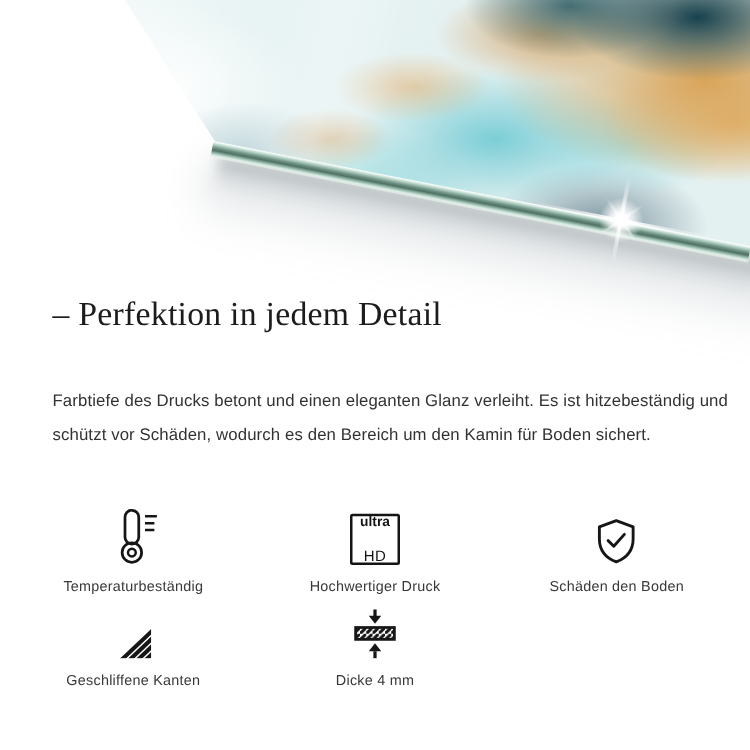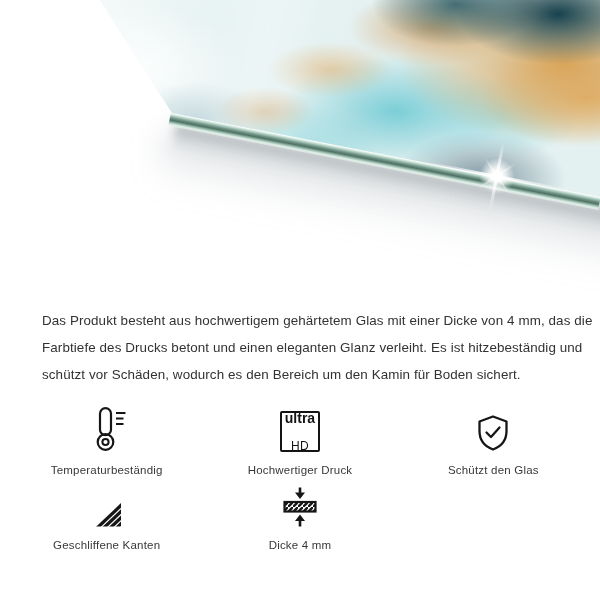--- a/index.html
+++ b/index.html
@@ -81,21 +81,21 @@
   }
   .feature{display:flex;flex-direction:column;align-items:center;}
   .icon-slot{height:50px;display:flex;align-items:flex-end;justify-content:center;}
   .feature-label{margin-top:12px;font-size:11.5px;color:#383838;letter-spacing:.2px;}
   .icon svg{display:block;}
   .uhd-box{
     width:36px;height:37px;border:2.5px solid #141414;border-radius:2px;
     display:flex;flex-direction:column;align-items:center;justify-content:center;line-height:1;
     color:#141414;
   }
-  .uhd-top{font-size:14px;font-weight:700;}
+  .uhd-top{font-size:11px;font-weight:700;}
   .uhd-bottom{font-size:12px;font-weight:400;letter-spacing:.3px;margin-top:15px;}
 </style>
 </head>
 <body>
 
 <div class="stage">
 
   <div class="glass-panel">
     <div class="shadow-soft"></div>
     <div class="shadow-hard"></div>
@@ -105,24 +105,24 @@
     <div class="sparkle">
       <div class="ray h"></div>
         <div class="ray v"></div>
       <div class="ray d1"></div>
         <div class="ray d2"></div>
       <div class="spark-core"></div>
     </div>
   </div>
 
   <div class="title">
+    <div>– Perfektion in jedem Detail</div>
   </div>
 
   <div class="description">
-    <div>Das Produkt besteht aus hochwertigem gehärtetem Glas mit einer Dicke von 4 mm, das die</div>
     <div>Farbtiefe des Drucks betont und einen eleganten Glanz verleiht. Es ist hitzebeständig und</div>
     <div>schützt vor Schäden, wodurch es den Bereich um den Kamin für Boden sichert.</div>
   </div>
 
   <div class="features">
 
     <div class="feature">
       <div class="icon-slot icon">
         <svg width="40" height="46" viewBox="0 0 40 46" fill="none" stroke="#161616">
           <rect x="13" y="2.2" width="11" height="27" rx="5.5" stroke-width="2.2"></rect>
@@ -146,21 +146,21 @@
       <div class="feature-label">Hochwertiger Druck</div>
     </div>
 
     <div class="feature">
       <div class="icon-slot icon">
         <svg width="34" height="38" viewBox="0 0 34 38" fill="none" stroke="#161616" stroke-linejoin="round" stroke-linecap="round">
           <path d="M17 2.5 L30.5 7.5 V17 C30.5 26.5 25 32.5 17 35.5 C9 32.5 3.5 26.5 3.5 17 V7.5 Z" stroke-width="2.3"></path>
           <path d="M10.5 18.5 L15 23 L23.5 13.5" stroke-width="2.3"></path>
         </svg>
       </div>
-      <div class="feature-label">Schützt den Glas</div>
+      <div class="feature-label">Schäden den Boden</div>
     </div>
 
 
     <div class="feature">
       <div class="icon-slot icon">
         <svg width="30" height="28" viewBox="0 0 30 28" fill="none">
           <defs>
             <clipPath id="triclip">
                 <path d="M1 27.5 L29 27.5 L29 1 Z"></path>
               </clipPath>

